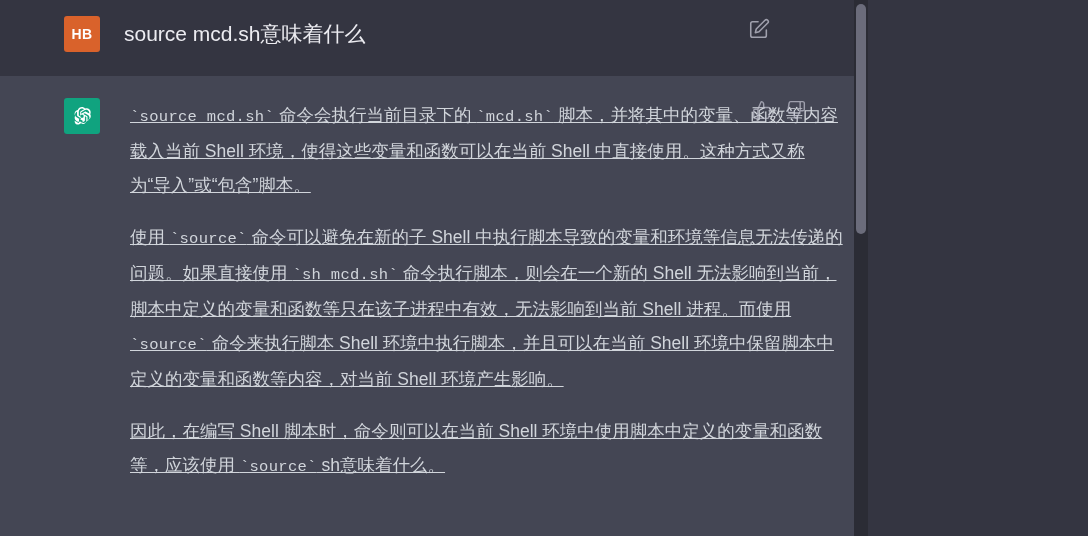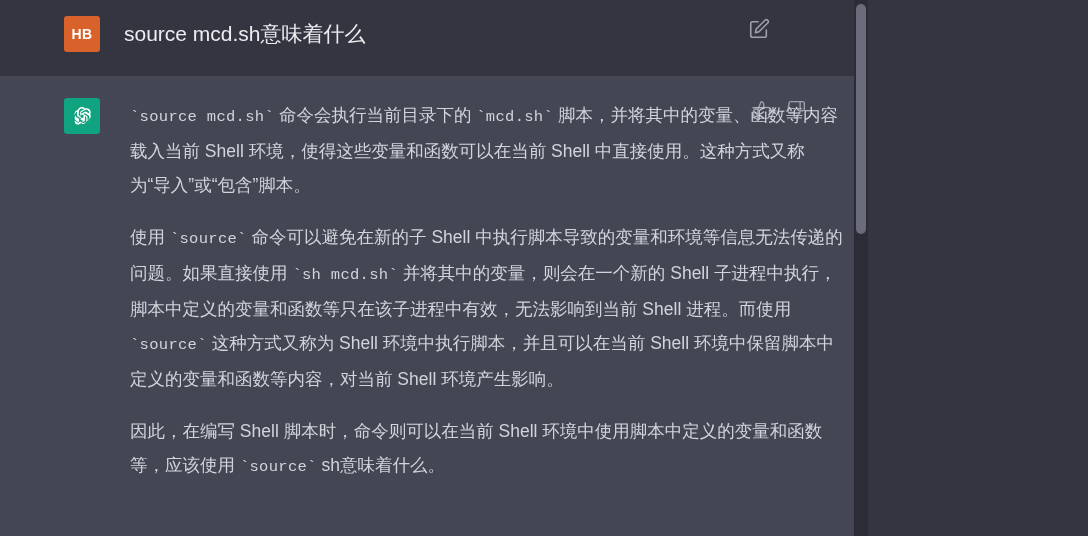--- a/index.html
+++ b/index.html
@@ -82,20 +82,21 @@
   }
   .msg-body {
     margin-left: 30px;
     width: 820px;
     font-size: 17.5px;
     line-height: 34px;
     color: #d1d5db;
   }
   .msg-body p {
     margin: 0 0 18px 0;
+    text-decoration: underline;
   }
   .msg-body p:last-child { margin-bottom: 0; }
   code {
     font-family: "Liberation Mono", "DejaVu Sans Mono", monospace;
     font-size: 15.5px;
     background: transparent;
     color: #d1d5db;
     letter-spacing: 0.3px;
   }
   .actions {
@@ -152,21 +153,21 @@
 
   <div class="assistant-turn">
     <div class="avatar bot">
       <svg width="22" height="22" viewBox="0 0 24 24" fill="#ffffff">
         <path d="M12 2.2c-2.1 0-3.9 1.3-4.6 3.2-2 .3-3.5 2-3.5 4.1 0 .8.2 1.5.6 2.2-.9 1.7-.6 3.8.8 5.2 1.3 1.3 3.2 1.7 4.9 1 .8 1 2 1.6 3.3 1.6 2.1 0 3.9-1.3 4.6-3.2 2-.3 3.5-2 3.5-4.1 0-.8-.2-1.5-.6-2.2.9-1.7.6-3.8-.8-5.2-1.3-1.3-3.2-1.7-4.9-1C14.5 2.8 13.3 2.2 12 2.2zm0 1.5c.8 0 1.6.3 2.2.9l-3.6 2.1c-.4.2-.6.6-.6 1v4.6l-1.5-.9V7.1c0-1.9 1.6-3.4 3.5-3.4zm4.4 1.5c1.3 0 2.5.7 3.1 1.9.4.7.5 1.5.4 2.3l-3.6-2.1c-.4-.2-.8-.2-1.2 0l-4 2.3v-1.7l3.6-2.1c.5-.4 1.1-.6 1.7-.6zM6.6 7.1v4.2c0 .4.2.8.6 1l4 2.3-1.5.9-3.6-2.1c-1.6-.9-2.2-3-1.2-4.7.4-.7 1-1.2 1.7-1.6zm8.3 1.8l3.6 2.1c1.6.9 2.2 3 1.2 4.7-.4.7-1 1.2-1.7 1.5v-4.2c0-.4-.2-.8-.6-1l-4-2.3 1.5-.8zM12 10.3l1.7 1v2l-1.7 1-1.7-1v-2l1.7-1zm3.2 1.9l1.5.9v4.2c0 1.9-1.6 3.4-3.5 3.4-.8 0-1.6-.3-2.2-.9l3.6-2.1c.4-.2.6-.6.6-1v-4.5zm-6.5 2.6l4 2.3v1.7l-3.6 2.1c-1.6.9-3.7.4-4.7-1.3-.4-.7-.5-1.5-.4-2.3l3.6 2.1c.4.2.8.2 1.2 0l-.1-4.6z"></path>
       </svg>
     </div>
 
     <div class="msg-body" id="msg-body">
         <p><code>`source mcd.sh`</code><span> 命令会执行当前目录下的 </span><code>`mcd.sh`</code><span> 脚本，并将其中的变量、函数等内容载入当前 Shell 环境，使得这些变量和函数可以在当前 Shell 中直接使用。这种方式又称为“导入”或“包含”脚本。</span></p>
-        <p><span>使用 </span><code>`source`</code><span> 命令可以避免在新的子 Shell 中执行脚本导致的变量和环境等信息无法传递的问题。如果直接使用 </span><code>`sh mcd.sh`</code><span> 并将其中的变量，则会在一个新的 Shell 子进程中执行，脚本中定义的变量和函数等只在该子进程中有效，无法影响到当前 Shell 进程。而使用 </span><code>`source`</code><span> 这种方式又称为 Shell 环境中执行脚本，并且可以在当前 Shell 环境中保留脚本中定义的变量和函数等内容，对当前 Shell 环境产生影响。</span></p>
+        <p><span>使用 </span><code>`source`</code><span> 命令可以避免在新的子 Shell 中执行脚本导致的变量和环境等信息无法传递的问题。如果直接使用 </span><code>`sh mcd.sh`</code><span> 命令执行脚本，则会在一个新的 Shell 无法影响到当前，脚本中定义的变量和函数等只在该子进程中有效，无法影响到当前 Shell 进程。而使用 </span><code>`source`</code><span> 命令来执行脚本 Shell 环境中执行脚本，并且可以在当前 Shell 环境中保留脚本中定义的变量和函数等内容，对当前 Shell 环境产生影响。</span></p>
         <p><span>因此，在编写 Shell 脚本时，命令则可以在当前 Shell 环境中使用脚本中定义的变量和函数等，应该使用 </span><code>`source`</code><span> sh意味着什么。</span></p>
       </div>
 
     <div class="actions">
       <div class="action-icon">
         <svg width="20" height="20" viewBox="0 0 24 24" fill="none" stroke="#c5c5d2" stroke-width="1.7" stroke-linecap="round" stroke-linejoin="round">
           <path d="M14 9V5a3 3 0 0 0-3-3l-4 9v11h11.3a2 2 0 0 0 2-1.7l1.4-9A2 2 0 0 0 19.7 9H14z"></path>
           <path d="M7 22H4a2 2 0 0 1-2-2v-7a2 2 0 0 1 2-2h3"></path>
         </svg>
       </div>

